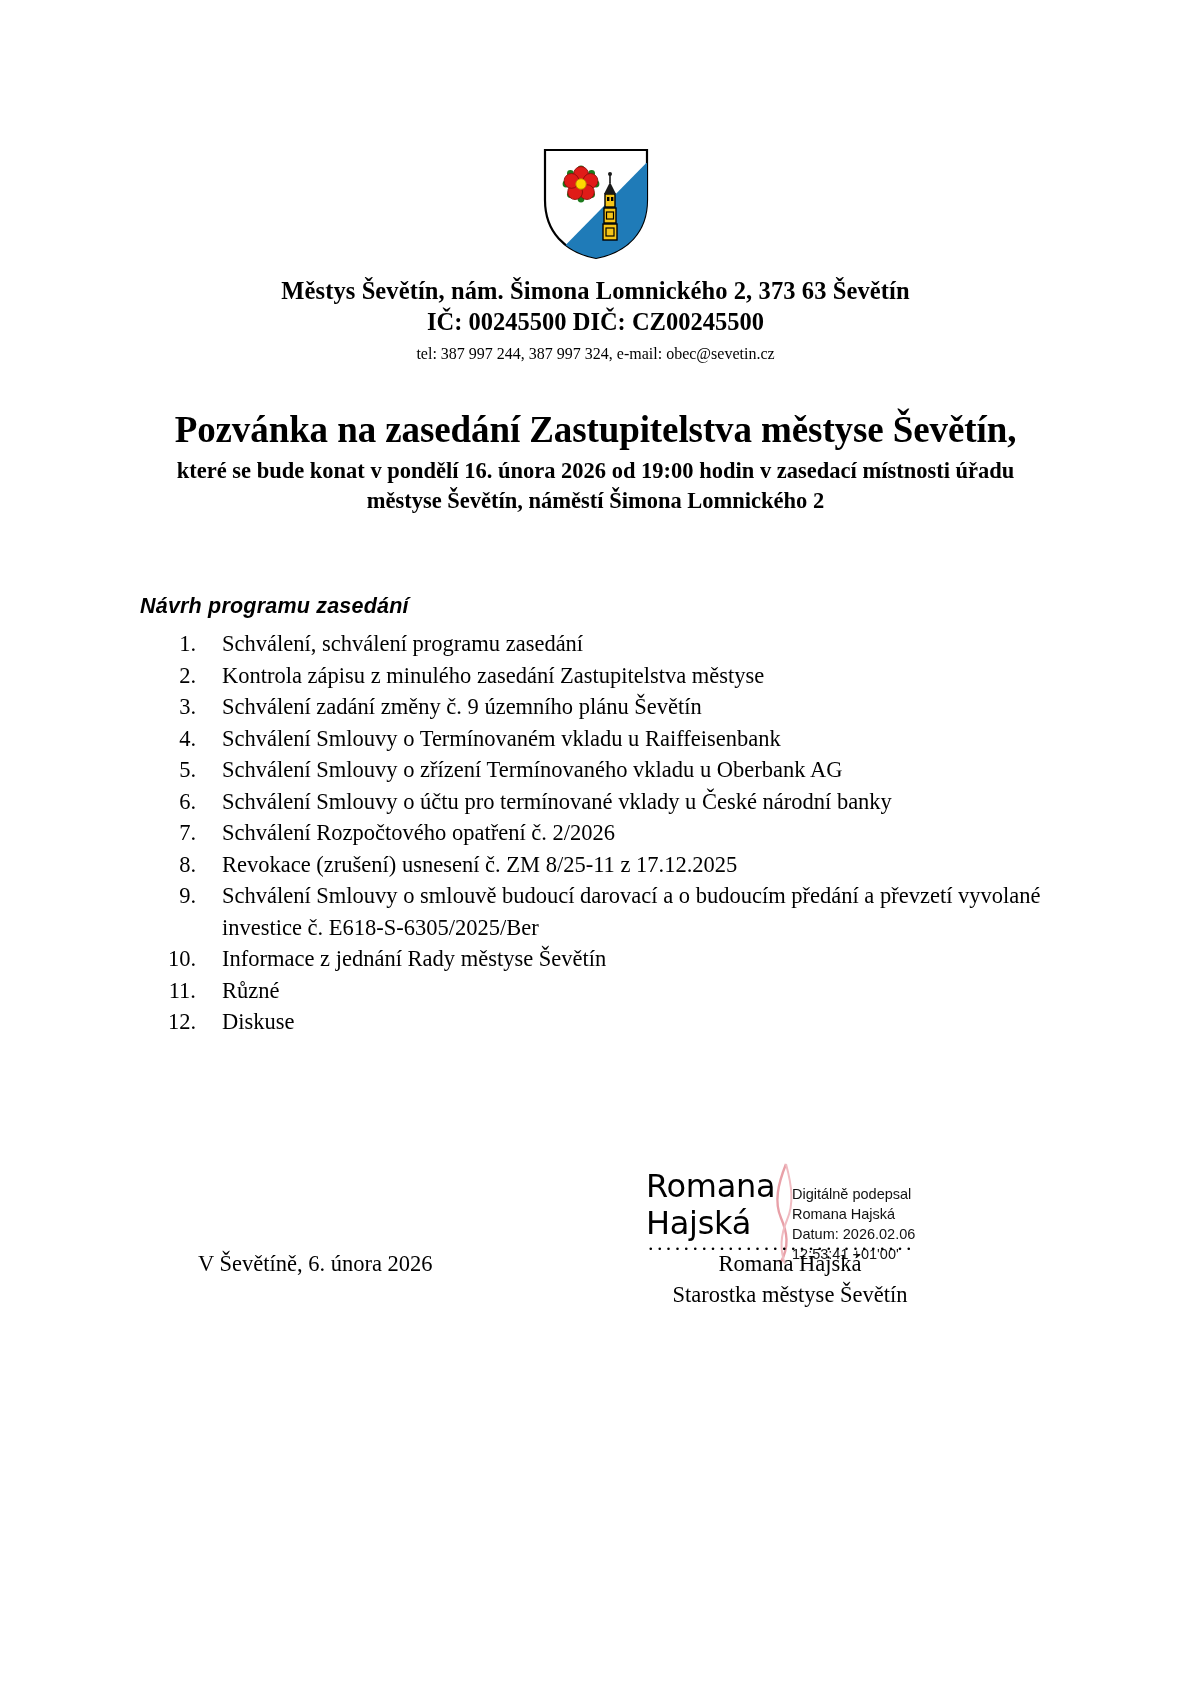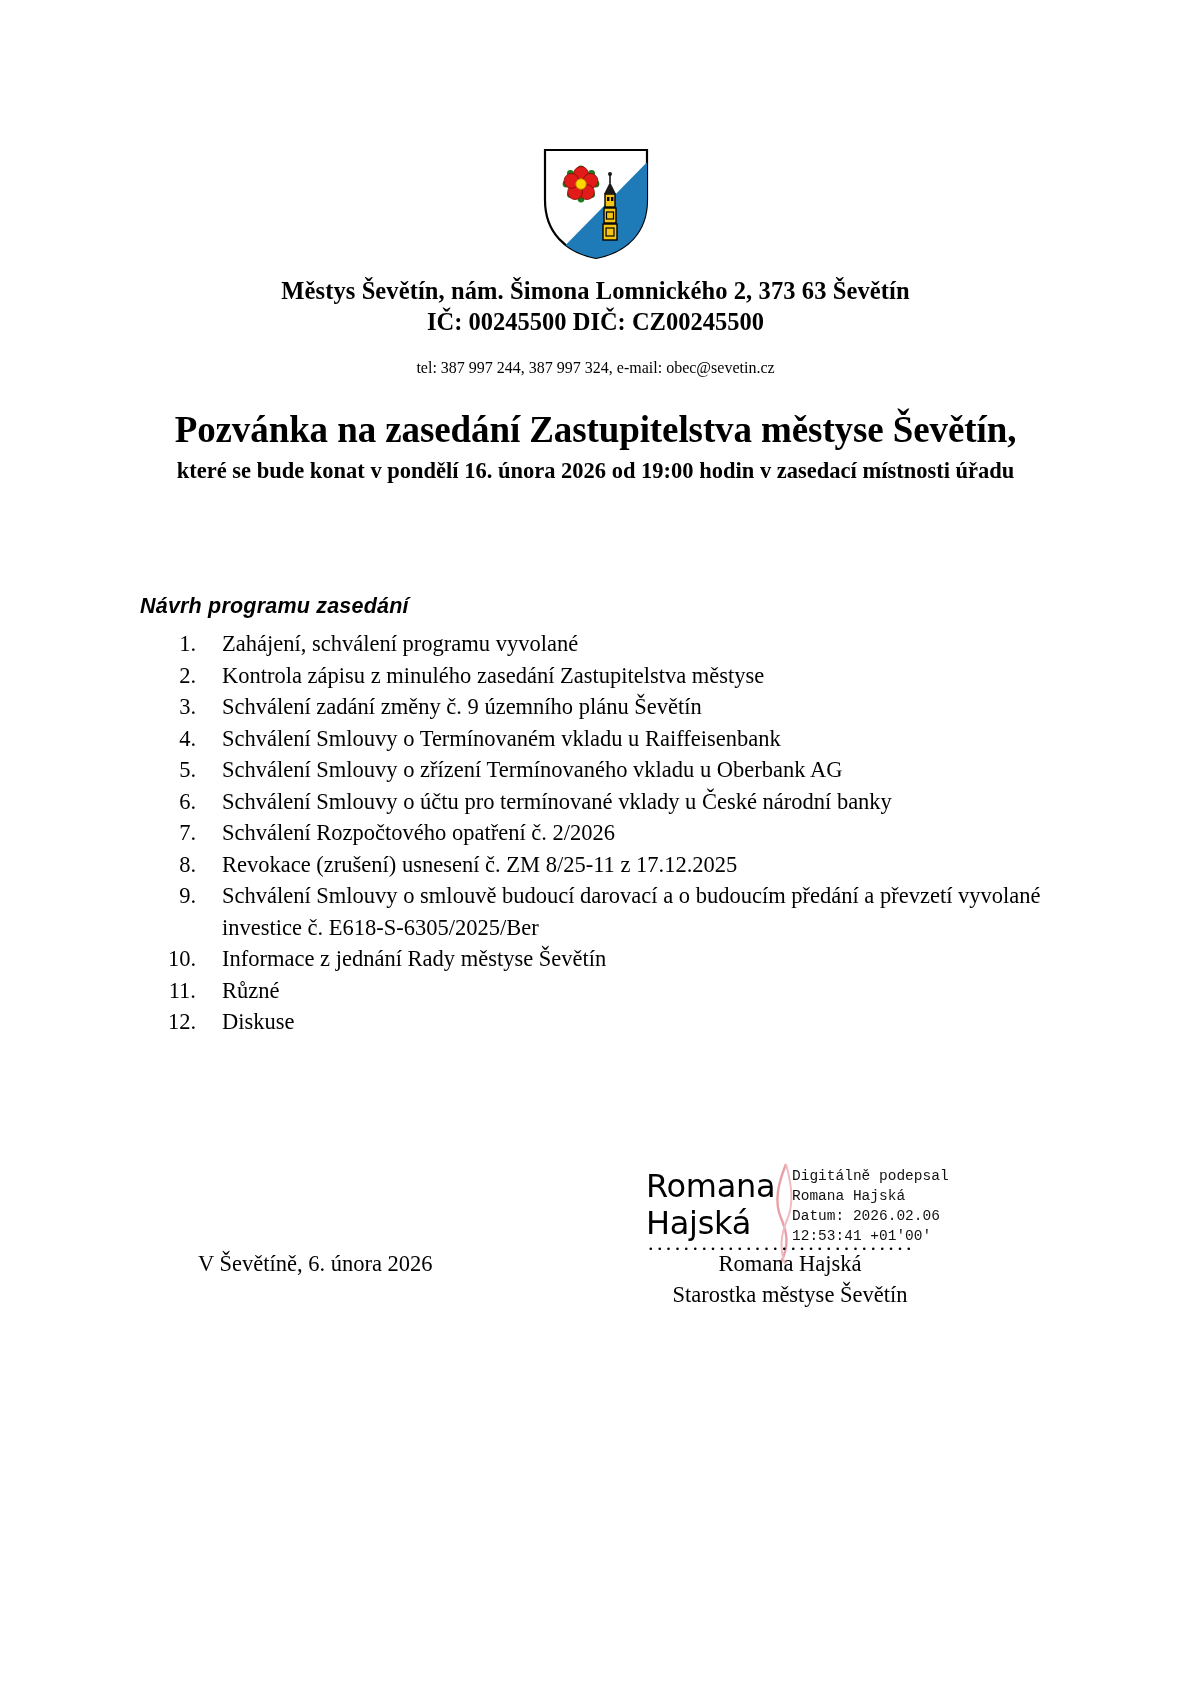--- a/index.html
+++ b/index.html
@@ -60,21 +60,21 @@
     font-weight: bold;
     font-size: 24.5px;
     line-height: 31px;
     white-space: nowrap;
   }
   .header .line3 {
     font-family: "Liberation Serif", "DejaVu Serif", serif;
     font-weight: normal;
     font-size: 16px;
     line-height: 26px;
-    margin-top: 18px;
+    margin-top: 4px;
   }
 
   
   .title-block {
     position: absolute;
     top: 412px;
     left: 0;
     right: 0;
     text-align: center;
   }
@@ -160,22 +160,22 @@
   .sig-flourish {
     position: absolute;
     left: 128px;
     top: 2px;
     width: 32px;
     height: 104px;
   }
   .sig-meta {
     position: absolute;
     left: 152px;
-    top: 6px;
-    font-family: Liberation Mono, monospace;
+    top: 24px;
+    font-family: Liberation Sans, sans-serif;
     font-size: 14.5px;
     line-height: 20px;
     color: #111111;
     white-space: nowrap;
   }
   .sig-dots {
     position: absolute;
     top: 1230px;
     left: 648px;
     width: 268px;
@@ -262,29 +262,30 @@
   <div class="header">
     <div class="line1">Městys Ševětín, nám. Šimona Lomnického 2, 373 63 Ševětín</div>
     <div class="line2">IČ: 00245500 DIČ: CZ00245500</div>
     <div class="line3">tel: 387 997 244, 387 997 324, e-mail: obec@sevetin.cz</div>
   </div>
 
   <div class="title-block">
     <div class="invite-title">Pozvánka na zasedání Zastupitelstva městyse Ševětín,</div>
     <div class="invite-sub">
       <span>které se bude konat v pondělí 16. února 2026 od 19:00 hodin </span><span class="u">v zasedací místnosti úřadu</span><br>
+      <span class="u">městyse Ševětín, náměstí Šimona Lomnického 2</span>
     </div>
   </div>
 
   <div class="agenda">
     <div class="agenda-heading">Návrh programu zasedání</div>
     <ol class="agenda-list" id="agenda-list">
         <li>
           <span class="num">1.</span>
-          <span class="txt">Zahájení, schválení programu vyvolané</span>
+          <span class="txt">Schválení, schválení programu zasedání</span>
         </li>
         <li>
           <span class="num">2.</span>
           <span class="txt">Kontrola zápisu z minulého zasedání Zastupitelstva městyse</span>
         </li>
         <li>
           <span class="num">3.</span>
           <span class="txt">Schválení zadání změny č. 9 územního plánu Ševětín</span>
         </li>
         <li>

